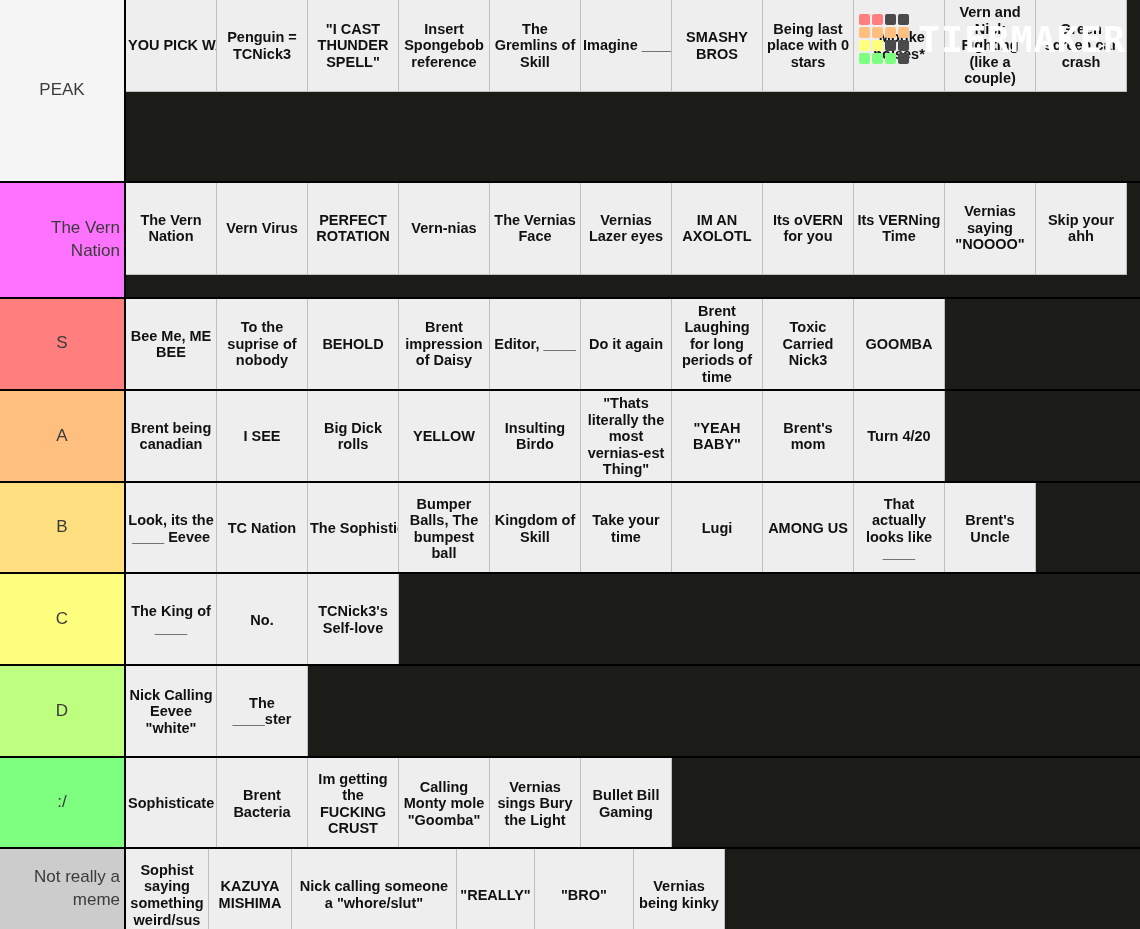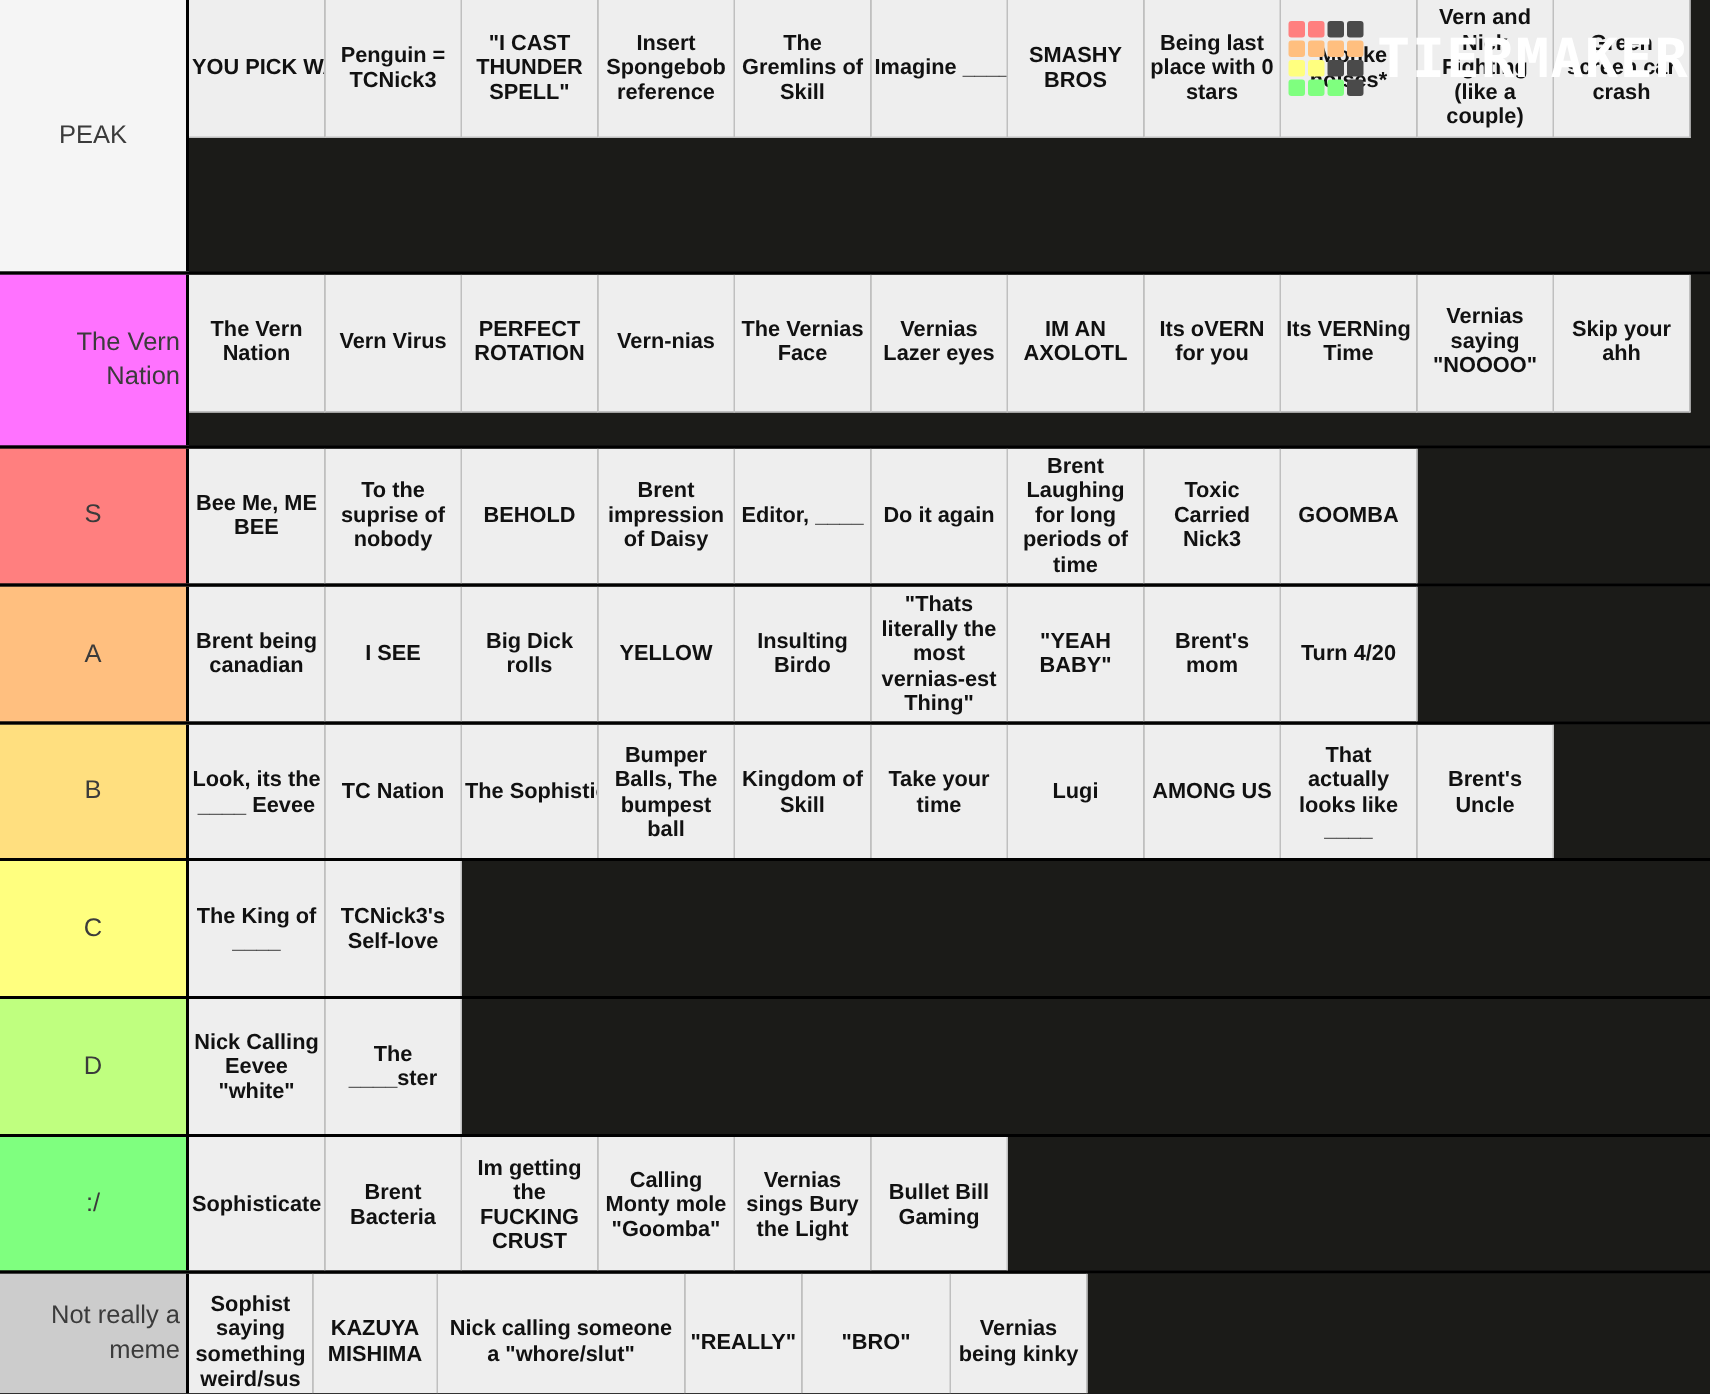--- a/index.html
+++ b/index.html
@@ -299,20 +299,23 @@
     </div>
   </div>
 
   <div class="tier-row" style="height:93px">
     <div class="tier-label" style="background:#ffff7f">
       <span>C</span>
     </div>
     <div class="tier-items">
       <div class="tile w1">
           <span>The King of ____</span>
+        </div>
+      <div class="tile w1">
+          <span>No.</span>
         </div>
       <div class="tile w1">
           <span>TCNick3's Self-love</span>
         </div>
     </div>
   </div>
 
   <div class="tier-row" style="height:94px">
     <div class="tier-label" style="background:#bfff7f">
       <span>D</span>

